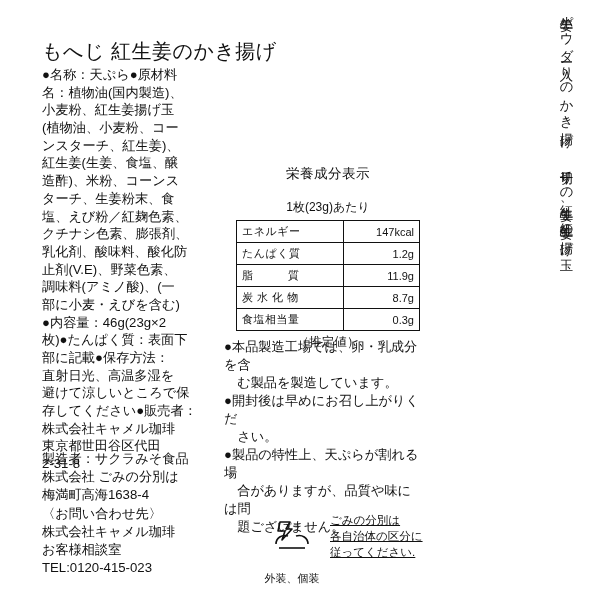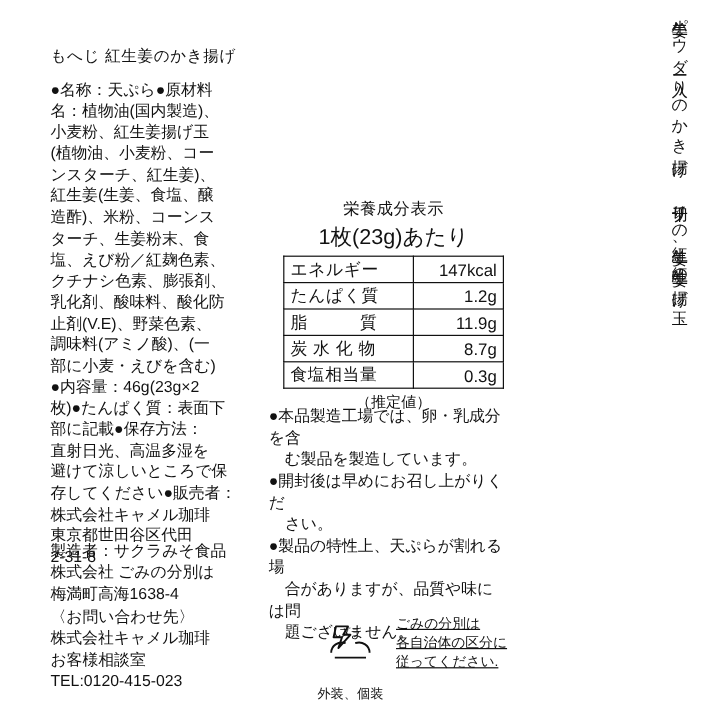--- a/index.html
+++ b/index.html
@@ -20,21 +20,21 @@
     left: 0; top: 0;
     width: 600px;
     height: 600px;
   }
 
   
   .product-title {
     position: absolute;
     left: 42px;
     top: 38px;
-    font-size: 13px;
+    font-size: 20px;
     letter-spacing: 0.5px;
     white-space: nowrap;
   }
 
   
   .ingredients-block {
     position: absolute;
     left: 42px;
     top: 66px;
     width: 178px;
@@ -85,29 +85,29 @@
     top: 165px;
     width: 200px;
     text-align: center;
     font-size: 13px;
   }
   .nutrition .n-title {
     font-size: 13.5px;
     letter-spacing: 0.5px;
   }
   .nutrition .n-sub {
-    font-size: 18px;
-    margin-top: 2px;
+    font-size: 12px;
+    margin-top: 16px;
     margin-bottom: 4px;
   }
   table.n-table {
     border-collapse: collapse;
     width: 184px;
     margin: 0 auto;
-    font-size: 14px;
+    font-size: 11px;
   }
   table.n-table td {
     border: 1px solid #111111;
     padding: 1.5px 5px;
     height: 18px;
   }
   table.n-table td.label {
     text-align: left;
     letter-spacing: 0.5px;
   }

